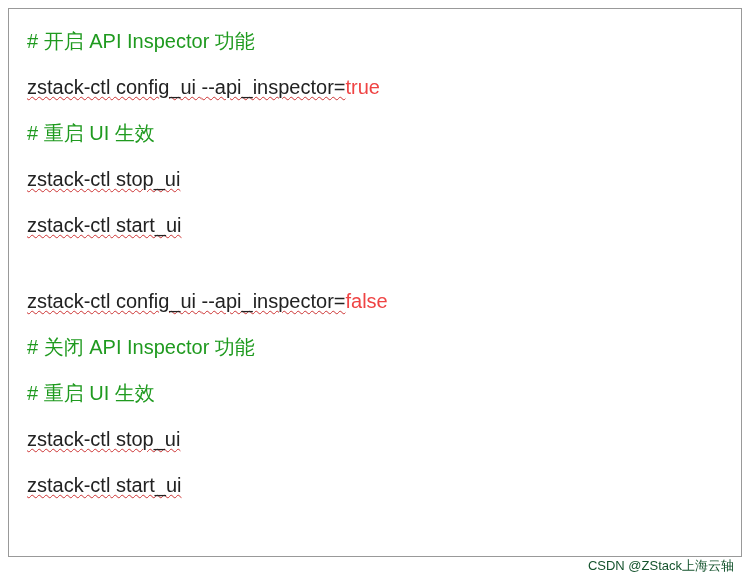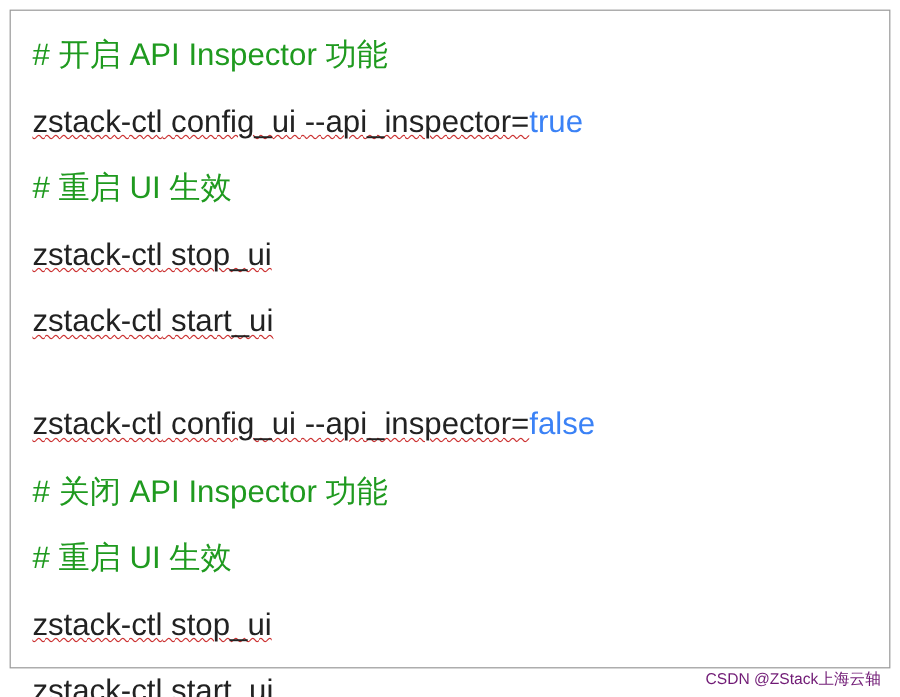--- a/index.html
+++ b/index.html
@@ -14,46 +14,46 @@
       font-family: "Microsoft YaHei", "SimSun", Arial, sans-serif;
       position: relative;
     }
     .code-box {
       border: 1px solid #999;
       margin: 8px;
       padding: 16px 18px 28px 18px;
       height: calc(100% - 32px);
     }
     .line {
-      font-size: 26px;
+      font-size: 20px;
       line-height: 1.6;
       margin-bottom: 14px;
       color: #222;
       position: relative;
     }
     .line.gap {
       margin-bottom: 44px;
     }
     .comment {
       color: #1f9a1f;
     }
     .keyword {
-      color: #3b82f6;
+      color: #ef4444;
     }
     .spellcheck {
       text-decoration: underline wavy #cc3333;
       text-decoration-thickness: 1px;
       text-underline-offset: 2px;
     }
     .watermark {
       position: absolute;
       bottom: 6px;
       right: 16px;
       font-size: 13px;
-      color: #701a75;
+      color: #14532d;
       font-family: "Microsoft YaHei", Arial, sans-serif;
     }
   </style>
 </head>
 <body>
 
 <div class="code-box">
 
   <div class="line">
     <span class="comment"># </span><span class="comment">开启 API Inspector 功能</span>

